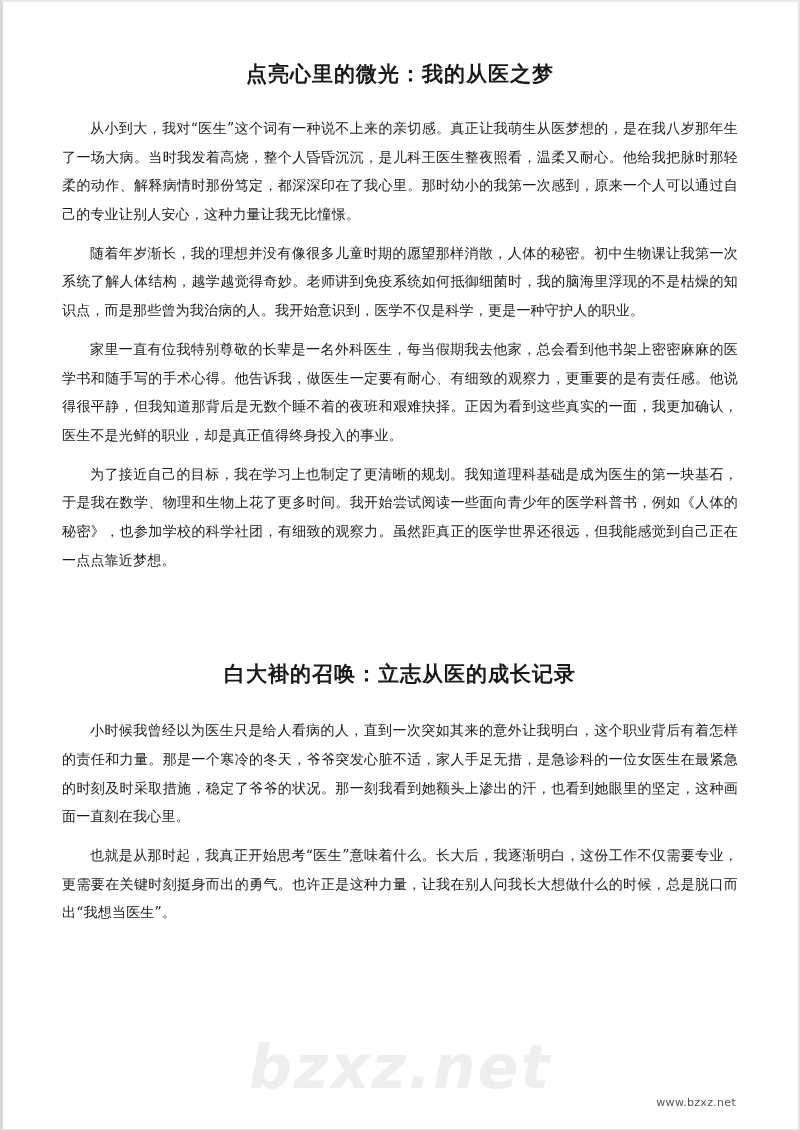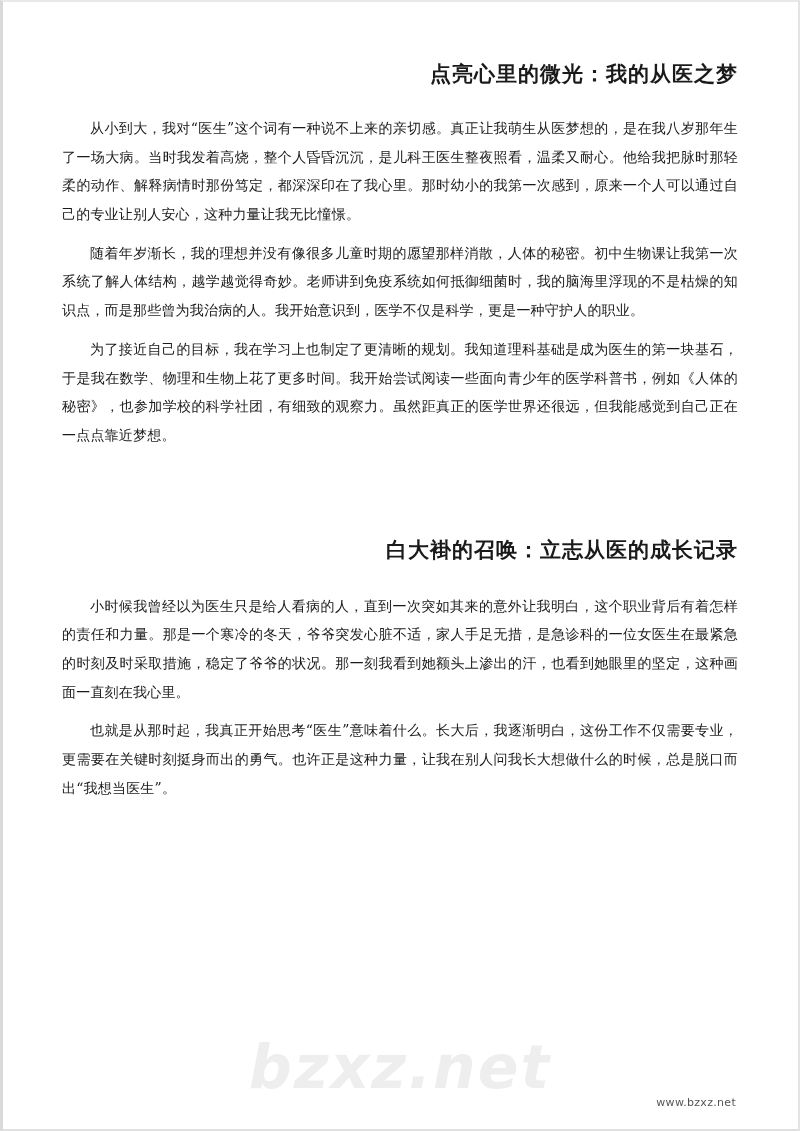--- a/index.html
+++ b/index.html
@@ -28,21 +28,21 @@
     border-bottom: 2px solid #e0e0e0;
     pointer-events: none;
   }
   .content {
     position: relative;
     padding: 52px 62px 0 62px;
   }
   h1.doc-title {
     font-size: 21px;
     font-weight: bold;
-    text-align: right;
+    text-align: center;
     margin: 8px 0 26px 0;
     letter-spacing: 1px;
     font-family: "DejaVu Serif", "Liberation Serif", serif;
   }
   h1.doc-title.second {
     margin-top: 86px;
     margin-bottom: 28px;
   }
   p.para {
     font-size: 14px;
@@ -84,20 +84,21 @@
 
 <div class="page">
   <div class="scan-edge"></div>
 
   <div class="content">
 
     <h1 class="doc-title">点亮心里的微光：我的从医之梦</h1>
 
     <p class="para">从小到大，我对“医生”这个词有一种说不上来的亲切感。真正让我萌生从医梦想的，是在我八岁那年生了一场大病。当时我发着高烧，整个人昏昏沉沉，是儿科王医生整夜照看，温柔又耐心。他给我把脉时那轻柔的动作、解释病情时那份笃定，都深深印在了我心里。那时幼小的我第一次感到，原来一个人可以通过自己的专业让别人安心，这种力量让我无比憧憬。</p>
     <p class="para">随着年岁渐长，我的理想并没有像很多儿童时期的愿望那样消散，人体的秘密。初中生物课让我第一次系统了解人体结构，越学越觉得奇妙。老师讲到免疫系统如何抵御细菌时，我的脑海里浮现的不是枯燥的知识点，而是那些曾为我治病的人。我开始意识到，医学不仅是科学，更是一种守护人的职业。</p>
+    <p class="para">家里一直有位我特别尊敬的长辈是一名外科医生，每当假期我去他家，总会看到他书架上密密麻麻的医学书和随手写的手术心得。他告诉我，做医生一定要有耐心、有细致的观察力，更重要的是有责任感。他说得很平静，但我知道那背后是无数个睡不着的夜班和艰难抉择。正因为看到这些真实的一面，我更加确认，医生不是光鲜的职业，却是真正值得终身投入的事业。</p>
     <p class="para">为了接近自己的目标，我在学习上也制定了更清晰的规划。我知道理科基础是成为医生的第一块基石，于是我在数学、物理和生物上花了更多时间。我开始尝试阅读一些面向青少年的医学科普书，例如《人体的秘密》，也参加学校的科学社团，有细致的观察力。虽然距真正的医学世界还很远，但我能感觉到自己正在一点点靠近梦想。</p>
 
     <h1 class="doc-title second">白大褂的召唤：立志从医的成长记录</h1>
 
     <p class="para">小时候我曾经以为医生只是给人看病的人，直到一次突如其来的意外让我明白，这个职业背后有着怎样的责任和力量。那是一个寒冷的冬天，爷爷突发心脏不适，家人手足无措，是急诊科的一位女医生在最紧急的时刻及时采取措施，稳定了爷爷的状况。那一刻我看到她额头上渗出的汗，也看到她眼里的坚定，这种画面一直刻在我心里。</p>
     <p class="para">也就是从那时起，我真正开始思考“医生”意味着什么。长大后，我逐渐明白，这份工作不仅需要专业，更需要在关键时刻挺身而出的勇气。也许正是这种力量，让我在别人问我长大想做什么的时候，总是脱口而出“我想当医生”。</p>
 
   </div>
 
   <div class="watermark">bzxz.net</div>

